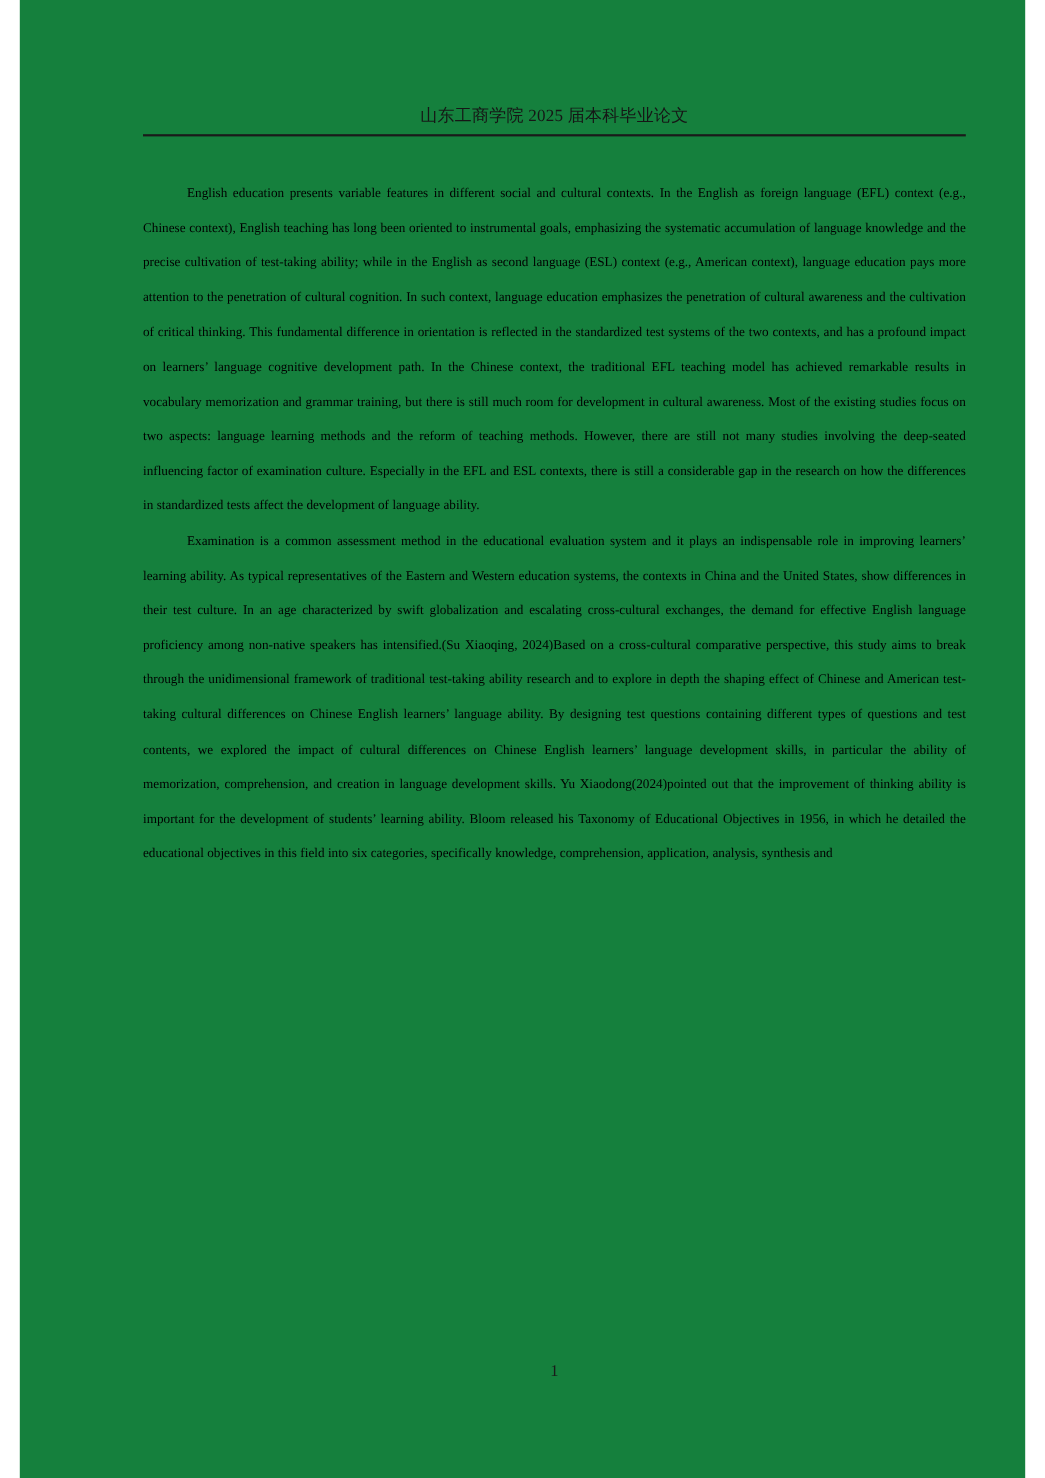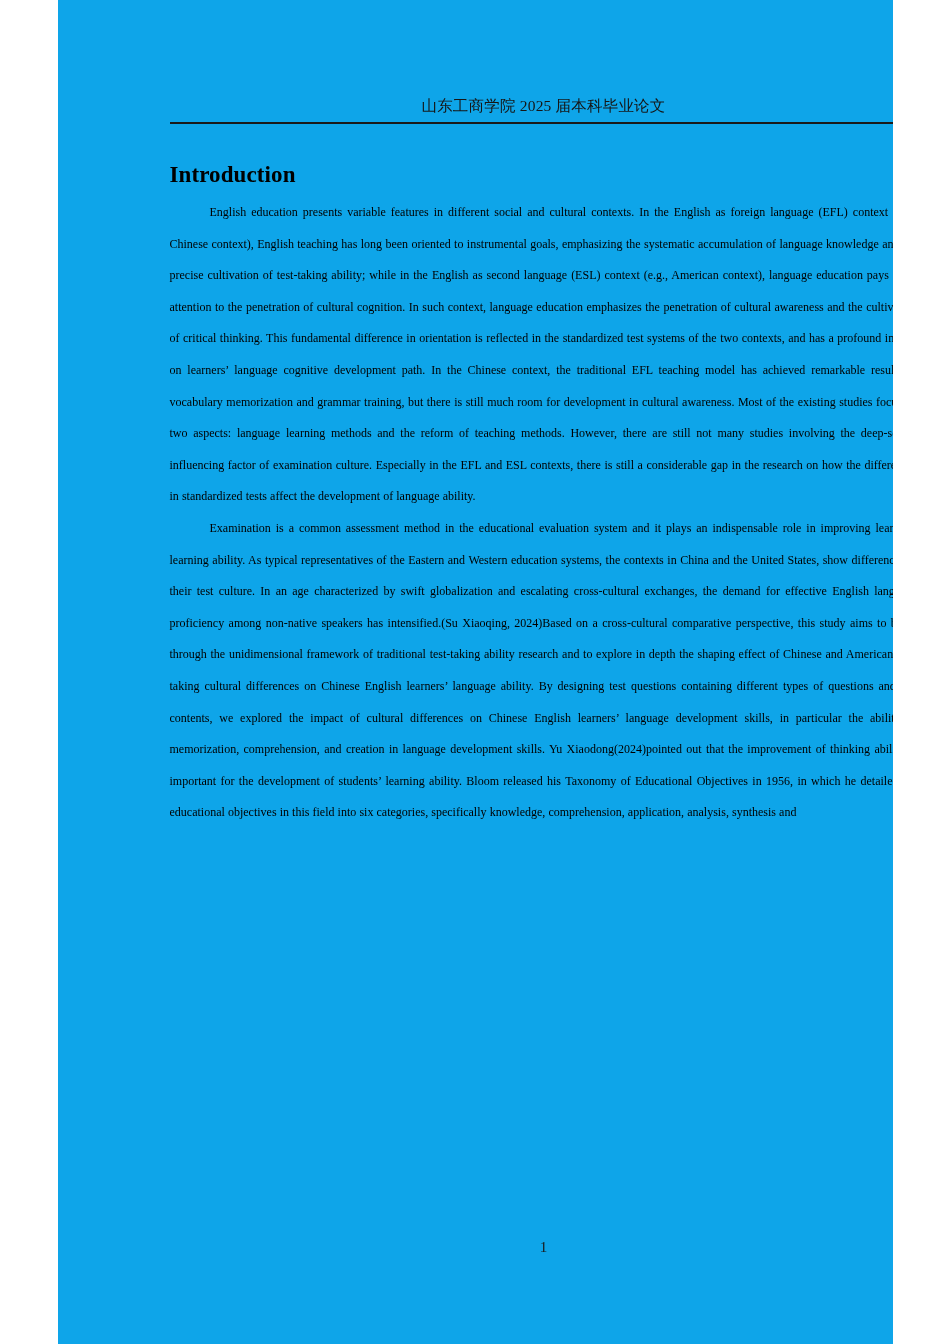--- a/index.html
+++ b/index.html
@@ -7,24 +7,24 @@
     margin: 0;
     padding: 0;
     background: #ffffff;
   }
   body {
     font-family: "Liberation Serif", "DejaVu Serif", serif;
     color: #000000;
   }
   .page {
     position: relative;
-    width: 835px;
+    width: 914px;
     height: 1344px;
     margin: 0 auto;
-    background: #0ea5e9;
+    background: #15803d;
     box-sizing: border-box;
     overflow: hidden;
   }
   
   .page-header {
     position: absolute;
     left: 112px;
     top: 96px;
     width: 748px;
     text-align: center;
@@ -95,21 +95,20 @@
 <div class="page">
 
   <div class="page-header">
     <div class="page-header-text">山东工商学院 2025 届本科毕业论文</div>
   </div>
 
   <div class="header-rule"></div>
 
   <div class="content">
 
-    <h1 class="section-title">Introduction</h1>
 
     <p class="body-para">English education presents variable features in different social and cultural contexts. In the English as foreign language (EFL) context (e.g., Chinese context), English teaching has long been oriented to instrumental goals, emphasizing the systematic accumulation of language knowledge and the precise cultivation of test-taking ability; while in the English as second language (ESL) context (e.g., American context), language education pays more attention to the penetration of cultural cognition. In such context, language education emphasizes the penetration of cultural awareness and the cultivation of critical thinking. This fundamental difference in orientation is reflected in the standardized test systems of the two contexts, and has a profound impact on learners’ language cognitive development path. In the Chinese context, the traditional EFL teaching model has achieved remarkable results in vocabulary memorization and grammar training, but there is still much room for development in cultural awareness. Most of the existing studies focus on two aspects: language learning methods and the reform of teaching methods. However, there are still not many studies involving the deep-seated influencing factor of examination culture. Especially in the EFL and ESL contexts, there is still a considerable gap in the research on how the differences in standardized tests affect the development of language ability.</p>
 
     <p class="body-para">Examination is a common assessment method in the educational evaluation system and it plays an indispensable role in improving learners’ learning ability. As typical representatives of the Eastern and Western education systems, the contexts in China and the United States, show differences in their test culture. In an age characterized by swift globalization and escalating cross-cultural exchanges, the demand for effective English language proficiency among non-native speakers has intensified.(Su Xiaoqing, 2024)Based on a cross-cultural comparative perspective, this study aims to break through the unidimensional framework of traditional test-taking ability research and to explore in depth the shaping effect of Chinese and American test-taking cultural differences on Chinese English learners’ language ability. By designing test questions containing different types of questions and test contents, we explored the impact of cultural differences on Chinese English learners’ language development skills, in particular the ability of memorization, comprehension, and creation in language development skills. Yu Xiaodong(2024)pointed out that the improvement of thinking ability is important for the development of students’ learning ability. Bloom released his Taxonomy of Educational Objectives in 1956, in which he detailed the educational objectives in this field into six categories, specifically knowledge, comprehension, application, analysis, synthesis and</p>
 
   </div>
 
   <div class="page-number">1</div>
 
 </div>

